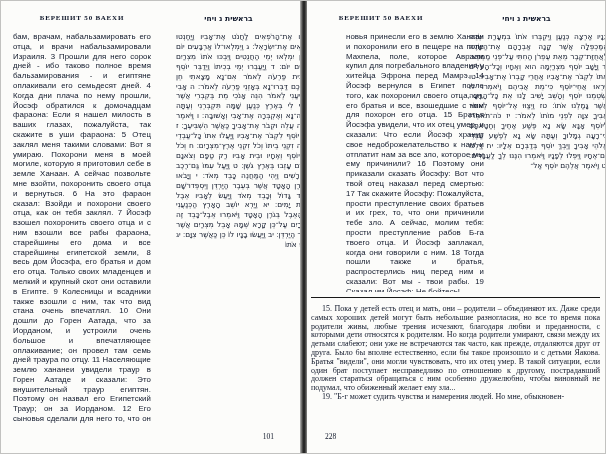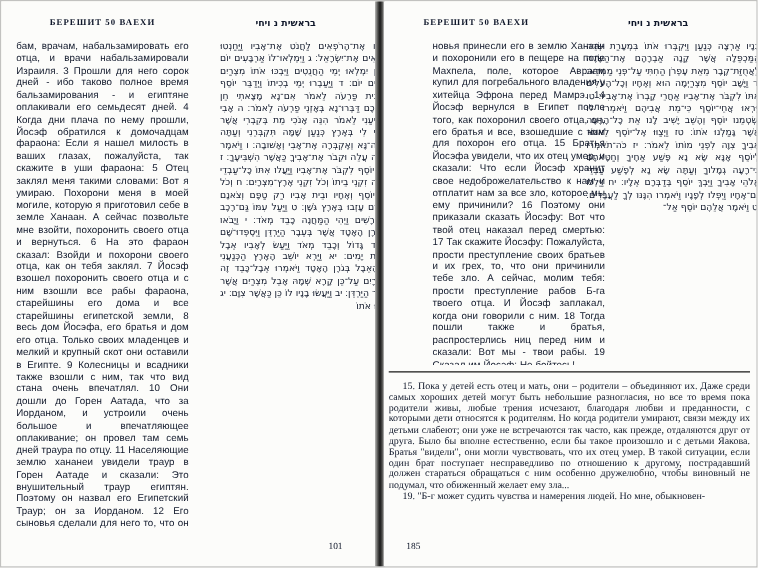--- a/index.html
+++ b/index.html
@@ -115,16 +115,16 @@
 
     <div class="col col-heb pr-heb">בָנָיו אַרְצָה כְּנַעַן וַיִּקְבְּרוּ אֹתוֹ בִּמְעָרַת שְׂדֵה הַמַּכְפֵּלָה אֲשֶׁר קָנָה אַבְרָהָם אֶת־הַשָּׂדֶה לַאֲחֻזַּת־קֶבֶר מֵאֵת עֶפְרֹן הַחִתִּי עַל־פְּנֵי מַמְרֵא׃ יד וַיָּשָׁב יוֹסֵף מִצְרַיְמָה הוּא וְאֶחָיו וְכָל־הָעֹלִים אִתּוֹ לִקְבֹּר אֶת־אָבִיו אַחֲרֵי קָבְרוֹ אֶת־אָבִיו׃ טו וַיִּרְאוּ אֲחֵי־יוֹסֵף כִּי־מֵת אֲבִיהֶם וַיֹּאמְרוּ לוּ יִשְׂטְמֵנוּ יוֹסֵף וְהָשֵׁב יָשִׁיב לָנוּ אֵת כָּל־הָרָעָה אֲשֶׁר גָּמַלְנוּ אֹתוֹ׃ טז וַיְצַוּוּ אֶל־יוֹסֵף לֵאמֹר אָבִיךָ צִוָּה לִפְנֵי מוֹתוֹ לֵאמֹר׃ יז כֹּה־תֹאמְרוּ לְיוֹסֵף אָנָּא שָׂא נָא פֶּשַׁע אַחֶיךָ וְחַטָּאתָם כִּי־רָעָה גְמָלוּךָ וְעַתָּה שָׂא נָא לְפֶשַׁע עַבְדֵי אֱלֹהֵי אָבִיךָ וַיֵּבְךְּ יוֹסֵף בְּדַבְּרָם אֵלָיו׃ יח וַיֵּלְכוּ גַּם־אֶחָיו וַיִּפְּלוּ לְפָנָיו וַיֹּאמְרוּ הִנֶּנּוּ לְךָ לַעֲבָדִים׃ יט וַיֹּאמֶר אֲלֵהֶם יוֹסֵף אַל־</div>
 
     <div class="comm-rule"></div>
 
     <div class="commentary">
       <p>15. Пока у детей есть отец и мать, они – родители – объединяют их. Даже среди самых хороших детей могут быть небольшие разногласия, но все то время пока родители живы, любые трения исчезают, благодаря любви и преданности, с которыми дети относятся к родителям. Но когда родители умирают, связи между их детьми слабеют; они уже не встречаются так часто, как прежде, отдаляются друг от друга. Было бы вполне естественно, если бы такое произошло и с детьми Яакова. Братья "видели", они могли чувствовать, что их отец умер. В такой ситуации, если один брат поступает несправедливо по отношению к другому, пострадавший должен стараться обращаться с ним особенно дружелюбно, чтобы виновный не подумал, что обиженный желает ему зла...</p>
       <p>19. "Б-г может судить чувства и намерения людей. Но мне, обыкновен-</p>
     </div>
 
-    <div class="pagenum pn-right">185</div>
+    <div class="pagenum pn-right">228</div>
   </div>
 
 </div>
 
 </body></html>

